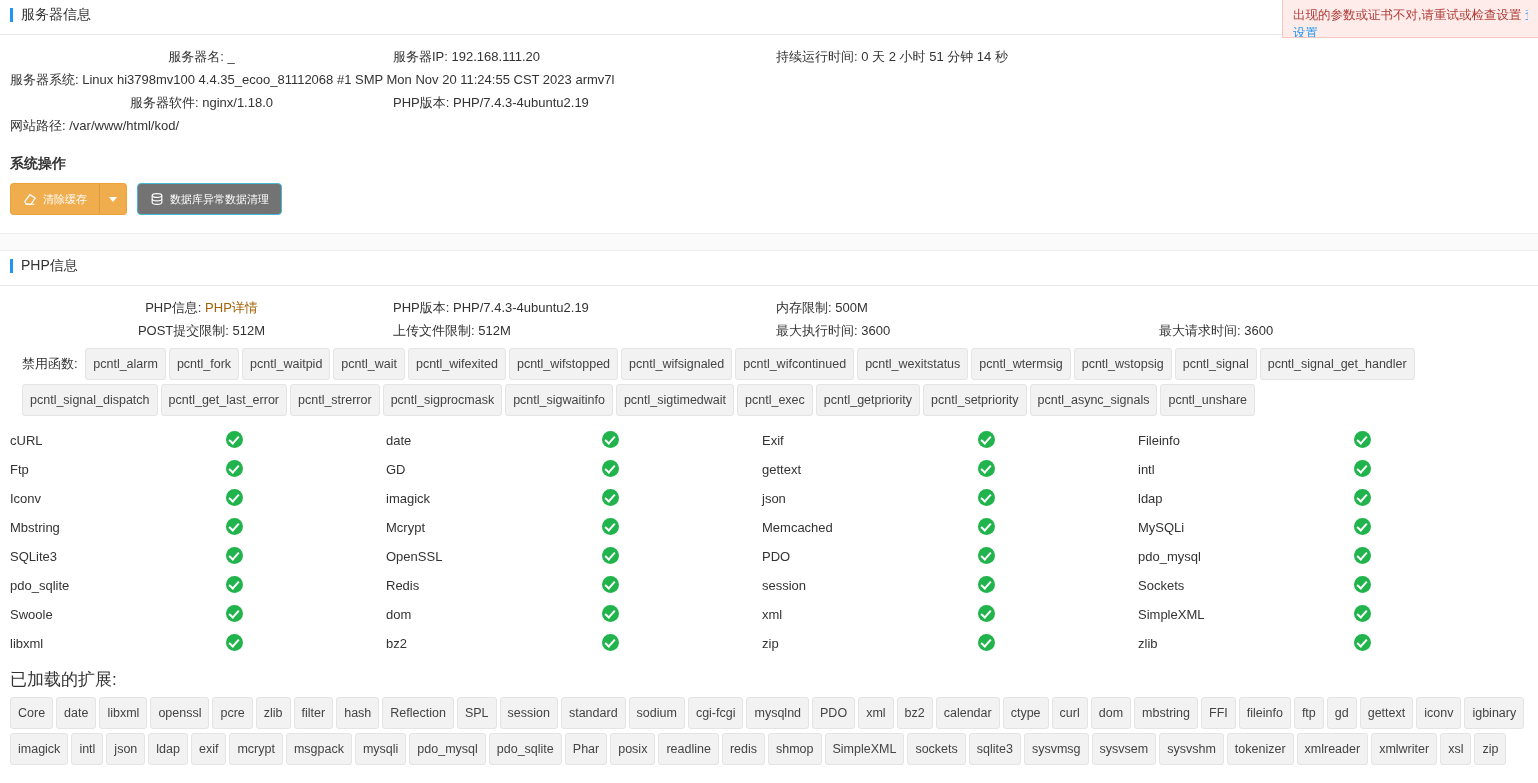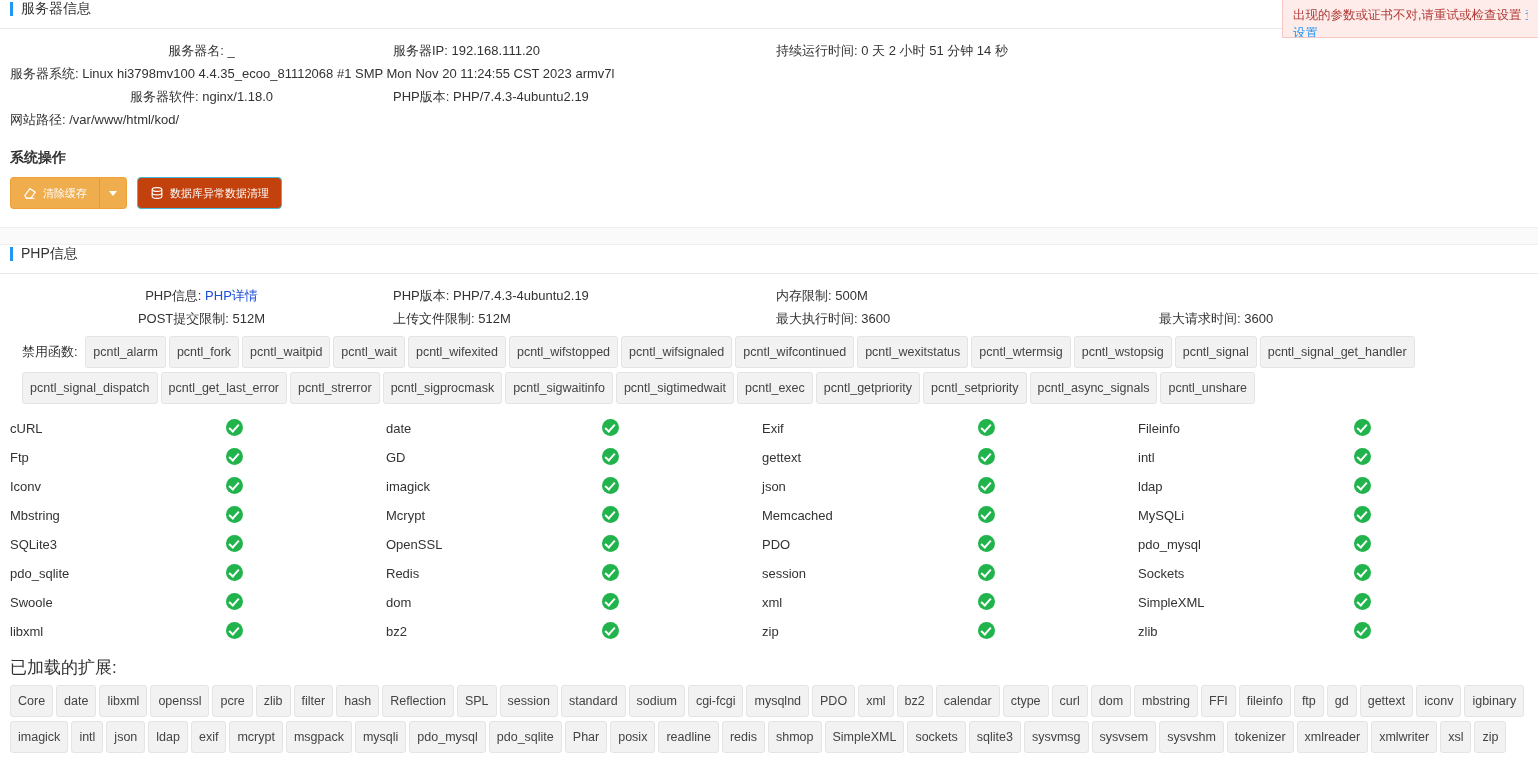--- a/index.html
+++ b/index.html
@@ -10,21 +10,21 @@
     font-family: "Liberation Sans", sans-serif;
     font-size: 13px;
     color: #333;
     overflow: hidden;
   }
   .page { position: relative; width: 1538px; height: 783px; }
 
   
   .section-head {
     display: flex; align-items: center;
-    padding: 0 0 10px 10px;
+    padding: 6px 0 10px 10px;
     border-bottom: 1px solid #e8e8e8;
   }
   .section-head .bar {
     width: 3px; height: 14px; background: #2196f3; margin-right: 8px;
     display: inline-block;
   }
   .section-head .title { font-size: 14px; color: #333; }
 
   
   .info-block { padding: 10px 10px 4px 10px; }
@@ -51,34 +51,34 @@
   .btn-orange { background: #f0ad4e; border: 1px solid #eea236; border-right: none;
     border-top-right-radius: 0; border-bottom-right-radius: 0; }
   .btn-orange-caret {
     background: #f0ad4e; border: 1px solid #eea236;
     border-top-left-radius: 0; border-bottom-left-radius: 0;
     border-left: 1px solid #e09b3c;
     width: 28px; justify-content: center; padding: 0;
   }
   .caret { width: 0; height: 0; border-left: 4px solid transparent;
     border-right: 4px solid transparent; border-top: 5px solid #fff; }
-  .btn-blue { background: #c2410c; border: 1px solid #46b8da; border-radius: 4px; }
+  .btn-blue { background: #737373; border: 1px solid #46b8da; border-radius: 4px; }
   .btn .ic { margin-right: 6px; display: inline-flex; }
 
   .red-note {
     position: absolute; left: 0; right: 0; top: 8px;
     text-align: center; color: #e53935; font-size: 17px; letter-spacing: .5px;
     pointer-events: none;
   }
 
   .divider-gap { height: 18px; background: #fafafa; border-top: 1px solid #eee; border-bottom: 1px solid #eee; }
 
   
   .php-block { padding: 10px 10px 0 10px; }
-  a { color: #1d4ed8; text-decoration: none; }
+  a { color: #a16207; text-decoration: none; }
 
   .tag-line { padding: 4px 22px; line-height: 26px; }
   .tag-line .lead { margin-right: 4px; }
   .tag {
     display: inline-block; background: #f2f2f2; border: 1px solid #e4e4e4;
     border-radius: 3px; padding: 2px 7px; margin: 2px 3px 2px 0;
     font-size: 12.5px; color: #444; white-space: nowrap;
   }
 
   

